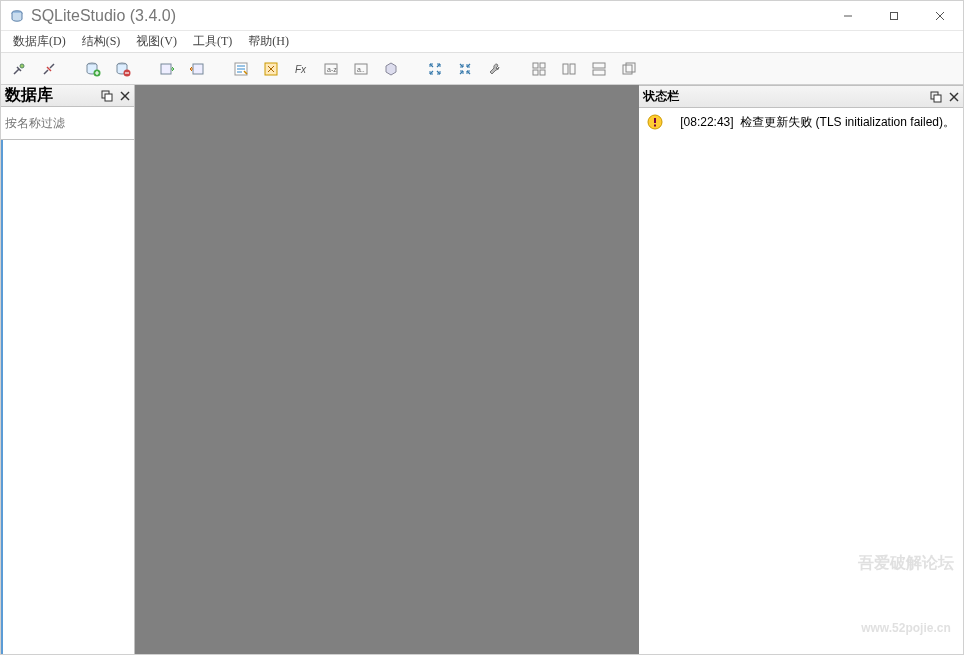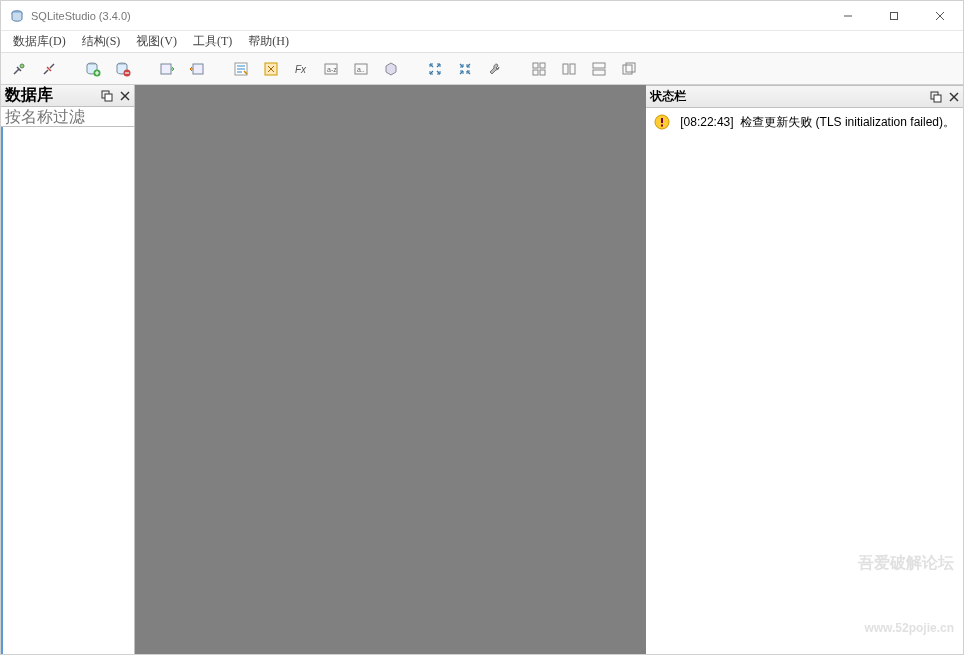--- a/index.html
+++ b/index.html
@@ -1,48 +1,48 @@
 <!DOCTYPE html>
 <html><head>
 <meta charset="utf-8">
 <style>
   * { box-sizing: border-box; margin: 0; padding: 0; font-family: "Microsoft YaHei", "Segoe UI", sans-serif; }
   body { width: 964px; height: 655px; background: #fff; overflow: hidden; display: flex; flex-direction: column; border: 1px solid #d0d0d0; }
 
-  .titlebar { height: 30px; background: #fff; display: flex; align-items: center; padding-left: 8px; color: #777; font-size: 11px; border-bottom: 1px solid #e8e8e8; }
+  .titlebar { height: 30px; background: #fff; display: flex; align-items: center; padding-left: 8px; color: #777; font-size: 16px; border-bottom: 1px solid #e8e8e8; }
   .titlebar .app-icon { width: 16px; height: 16px; margin-right: 6px; display:flex; align-items:center; justify-content:center;}
   .titlebar .title-text { flex: 1; }
   .win-buttons { display: flex; }
   .win-btn { width: 46px; height: 30px; display: flex; align-items: center; justify-content: center; color: #888; }
 
   .menubar { height: 22px; display: flex; align-items: center; padding: 0 4px; font-size: 12px; color: #444; border-bottom: 1px solid #e0e0e0; }
   .menubar .menu-item { padding: 2px 8px; cursor: default; font-family: Liberation Serif, serif; }
 
   .toolbar { height: 32px; display: flex; align-items: center; padding: 2px 6px; border-bottom: 1px solid #d0d0d0; gap: 6px; background: #f9f9f9; }
   .toolbar .tbtn { width: 24px; height: 24px; display: flex; align-items: center; justify-content: center; border: 1px solid transparent; border-radius: 2px; }
   .toolbar .sep { width: 8px; }
 
   .client { flex: 1; display: flex; overflow: hidden; }
 
   .db-panel { width: 134px; display: flex; flex-direction: column; border-right: 1px solid #c0c0c0; }
   .panel-header { height: 22px; background: linear-gradient(#f5f5f5,#e8e8e8); border-bottom: 1px solid #c0c0c0; display: flex; align-items: center; font-size: 16px; font-weight: bold; padding-left: 4px; }
   .panel-header .ph-btns { margin-left: auto; display:flex; gap:0;}
   .panel-header .ph-btn { width: 18px; height:18px; display:flex; align-items:center; justify-content:center; }
-  .filter-input { height: 20px; font-size: 16px; border: none; border-bottom: 1px solid #c0c0c0; padding: 0 4px; color: #888; outline:none; }
+  .filter-input { height: 33px; font-size: 12px; border: none; border-bottom: 1px solid #c0c0c0; padding: 0 4px; color: #888; outline:none; }
   .tree-area { flex: 1; background: #fff; border-left:2px solid #5b9bd5;}
 
   .right-side { flex: 1; display: flex; flex-direction: row; }
   .workspace { flex: 1; background: #808080; }
 
   .status-panel { border-top: 1px solid #c0c0c0; display:flex; flex-direction:column;}
   .status-header { height: 22px; background: linear-gradient(#f5f5f5,#e8e8e8); border-bottom: 1px solid #c0c0c0; display: flex; align-items: center; font-size: 12px; font-weight: bold; padding-left: 4px; }
-  .status-body { height: 70px; background: #fff; padding: 6px 8px; font-size: 12px; display:flex; align-items:flex-start; gap:10px; }
+  .status-body { height: 70px; background: #fff; padding: 6px 8px; font-size: 12px; display:flex; align-items:flex-start; gap:17px; }
   .status-icon { width:16px; height:16px; }
 
-  .watermark { position:absolute; right:10px; bottom:20px; color:#c8c8c8; font-size:16px; pointer-events:none; font-weight:bold; opacity:.55; text-align:right; line-height:1.2;}
+  .watermark { position:absolute; right:10px; bottom:20px; color:#c8c8c8; font-size:16px; pointer-events:none; font-weight:bold; opacity:.55; text-align:center; line-height:1.2;}
   svg { display:block; }
 </style>
 </head>
 <body>
 
 <div class="titlebar">
   <span class="app-icon">
     <svg width="14" height="14" viewBox="0 0 14 14">
         <ellipse cx="7" cy="4" rx="5" ry="2.2" fill="#9bbde0" stroke="#5a7fa8"></ellipse>
         <path d="M2 4v6c0 1.2 2.2 2.2 5 2.2s5-1 5-2.2V4" fill="#c9dcee" stroke="#5a7fa8"></path>

